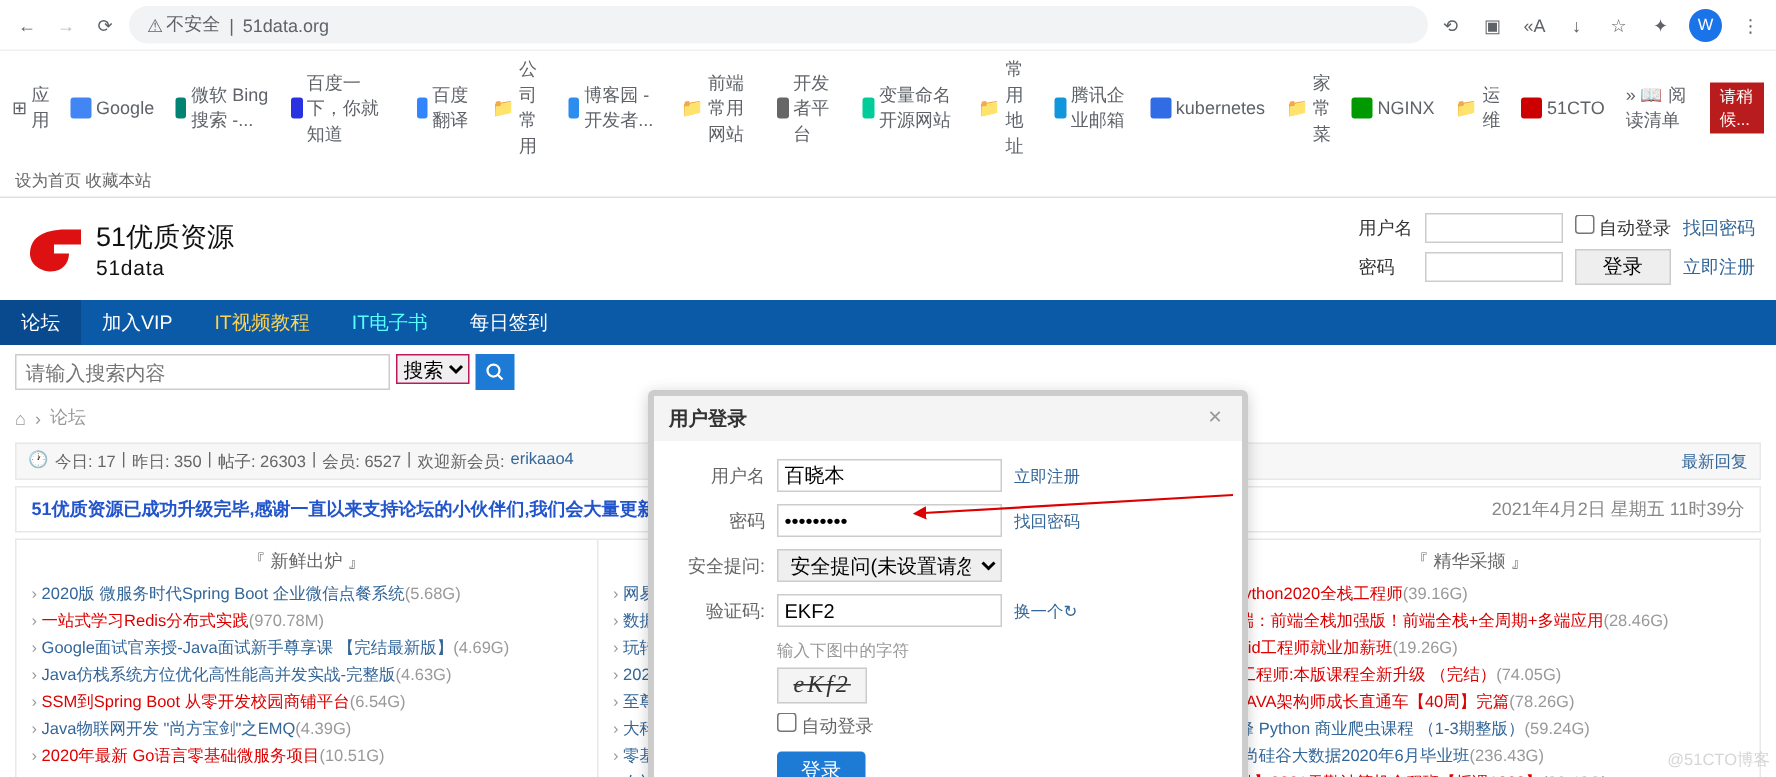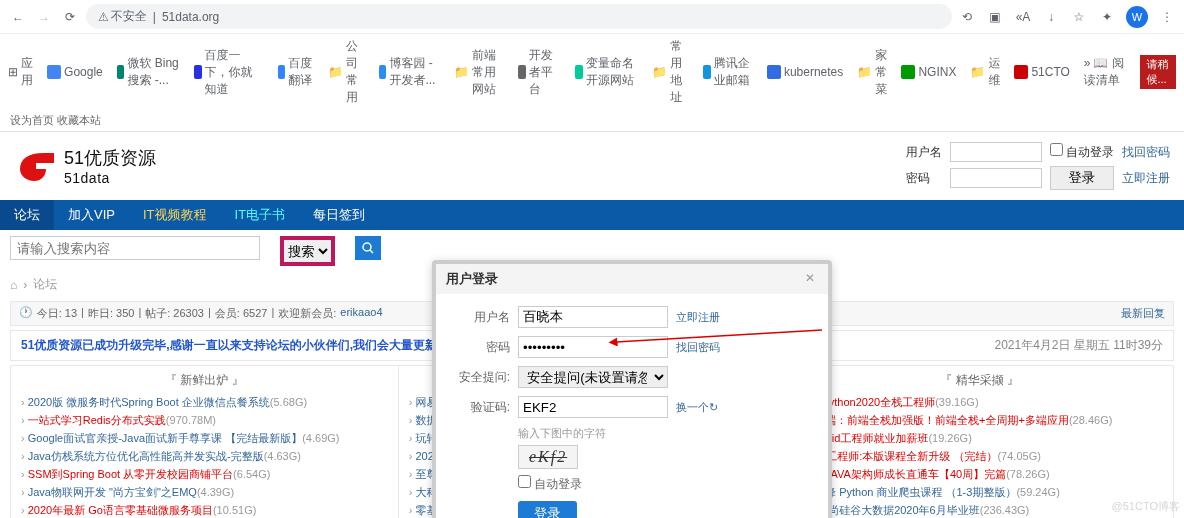--- a/index.html
+++ b/index.html
@@ -34,23 +34,23 @@
 .login-box .btn{background:#eee;border:1px solid #ccc;padding:2px 14px;cursor:pointer}
 .login-box .link{color:#369}
 
 
 .nav{background:#0a5aa8;display:flex;height:30px;align-items:stretch}
 .nav a{color:#fff;padding:0 14px;display:flex;align-items:center;font-size:13px}
 .nav a.hot{color:#ffd24d}
 .nav a.cyan{color:#5ff}
 
 
-.search-row{padding:6px 10px;display:flex;gap:20px}
+.search-row{padding:6px 10px;display:flex;gap:4px}
 .search-row input{flex:0 0 250px;height:24px;border:1px solid #ccc;padding:0 6px}
-.search-row select{height:30px;border:4px solid #be185d}
+.search-row select{height:20px;border:1px solid #be185d}
 .search-row .go{width:26px;height:24px;background:#1e7bd5;color:#fff;border:none;display:flex;align-items:center;justify-content:center}
 
 .crumb{padding:4px 10px;color:#999;display:flex;gap:6px;align-items:center}
 .crumb .home{color:#999}
 .stats{background:#f7f7f7;border:1px solid #e8e8e8;margin:4px 10px;padding:4px 8px;display:flex;gap:4px;font-size:11px;color:#666}
 .stats .new{color:#369}
 .stats .right{margin-left:auto;color:#369}
 
 .notice{margin:4px 10px;border:1px solid #e8e8e8;padding:6px 10px;display:flex;font-size:12px}
 .notice .msg{color:#2255cc;font-weight:bold}
@@ -214,21 +214,21 @@
     </button>
 </div>
 
 <div class="crumb">
   <span class="home">⌂</span>›
   <span>论坛</span>
 </div>
 
 <div class="stats">
   <span>🕐</span>
-  <span>今日: 13</span>|
+  <span>今日: 17</span>|
   <span>昨日: 350</span>|
   <span>帖子: 26303</span>|
   <span>会员: 6527</span>|
   <span>欢迎新会员:</span>
   <span class="new">erikaao4</span>
   <a class="right">最新回复</a>
 </div>
 
 <div class="notice">
   <span class="msg">51优质资源已成功升级完毕,感谢一直以来支持论坛的小伙伴们,我们会大量更新一些更为优质的资源。</span>

